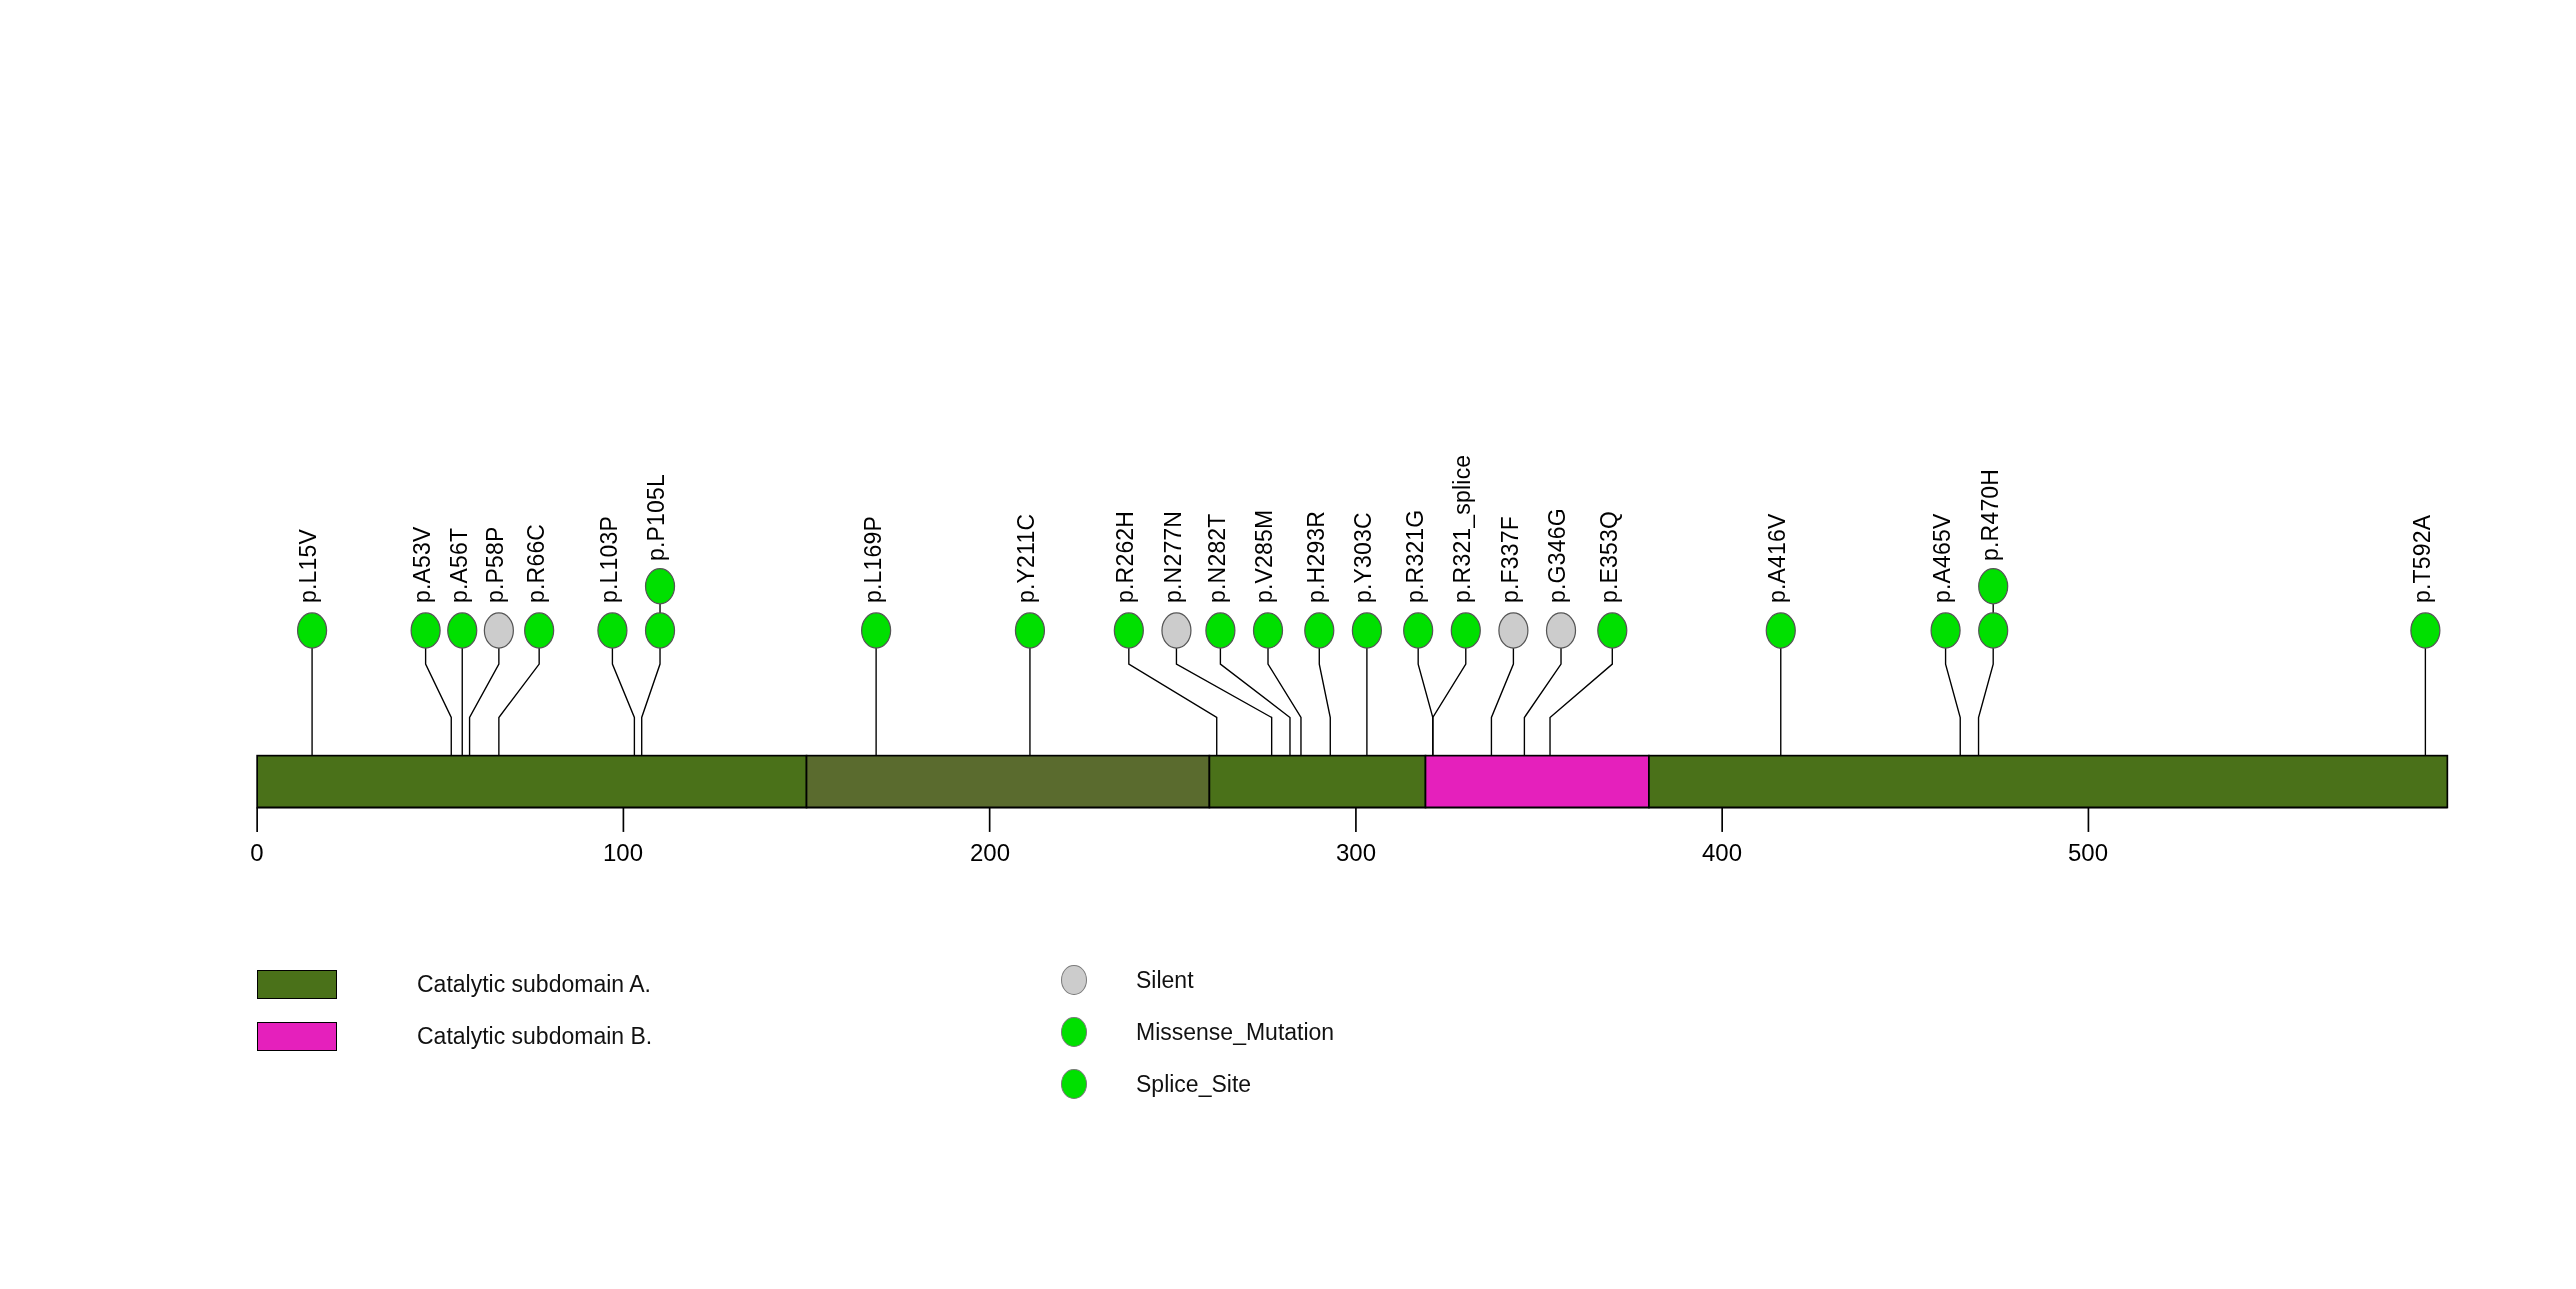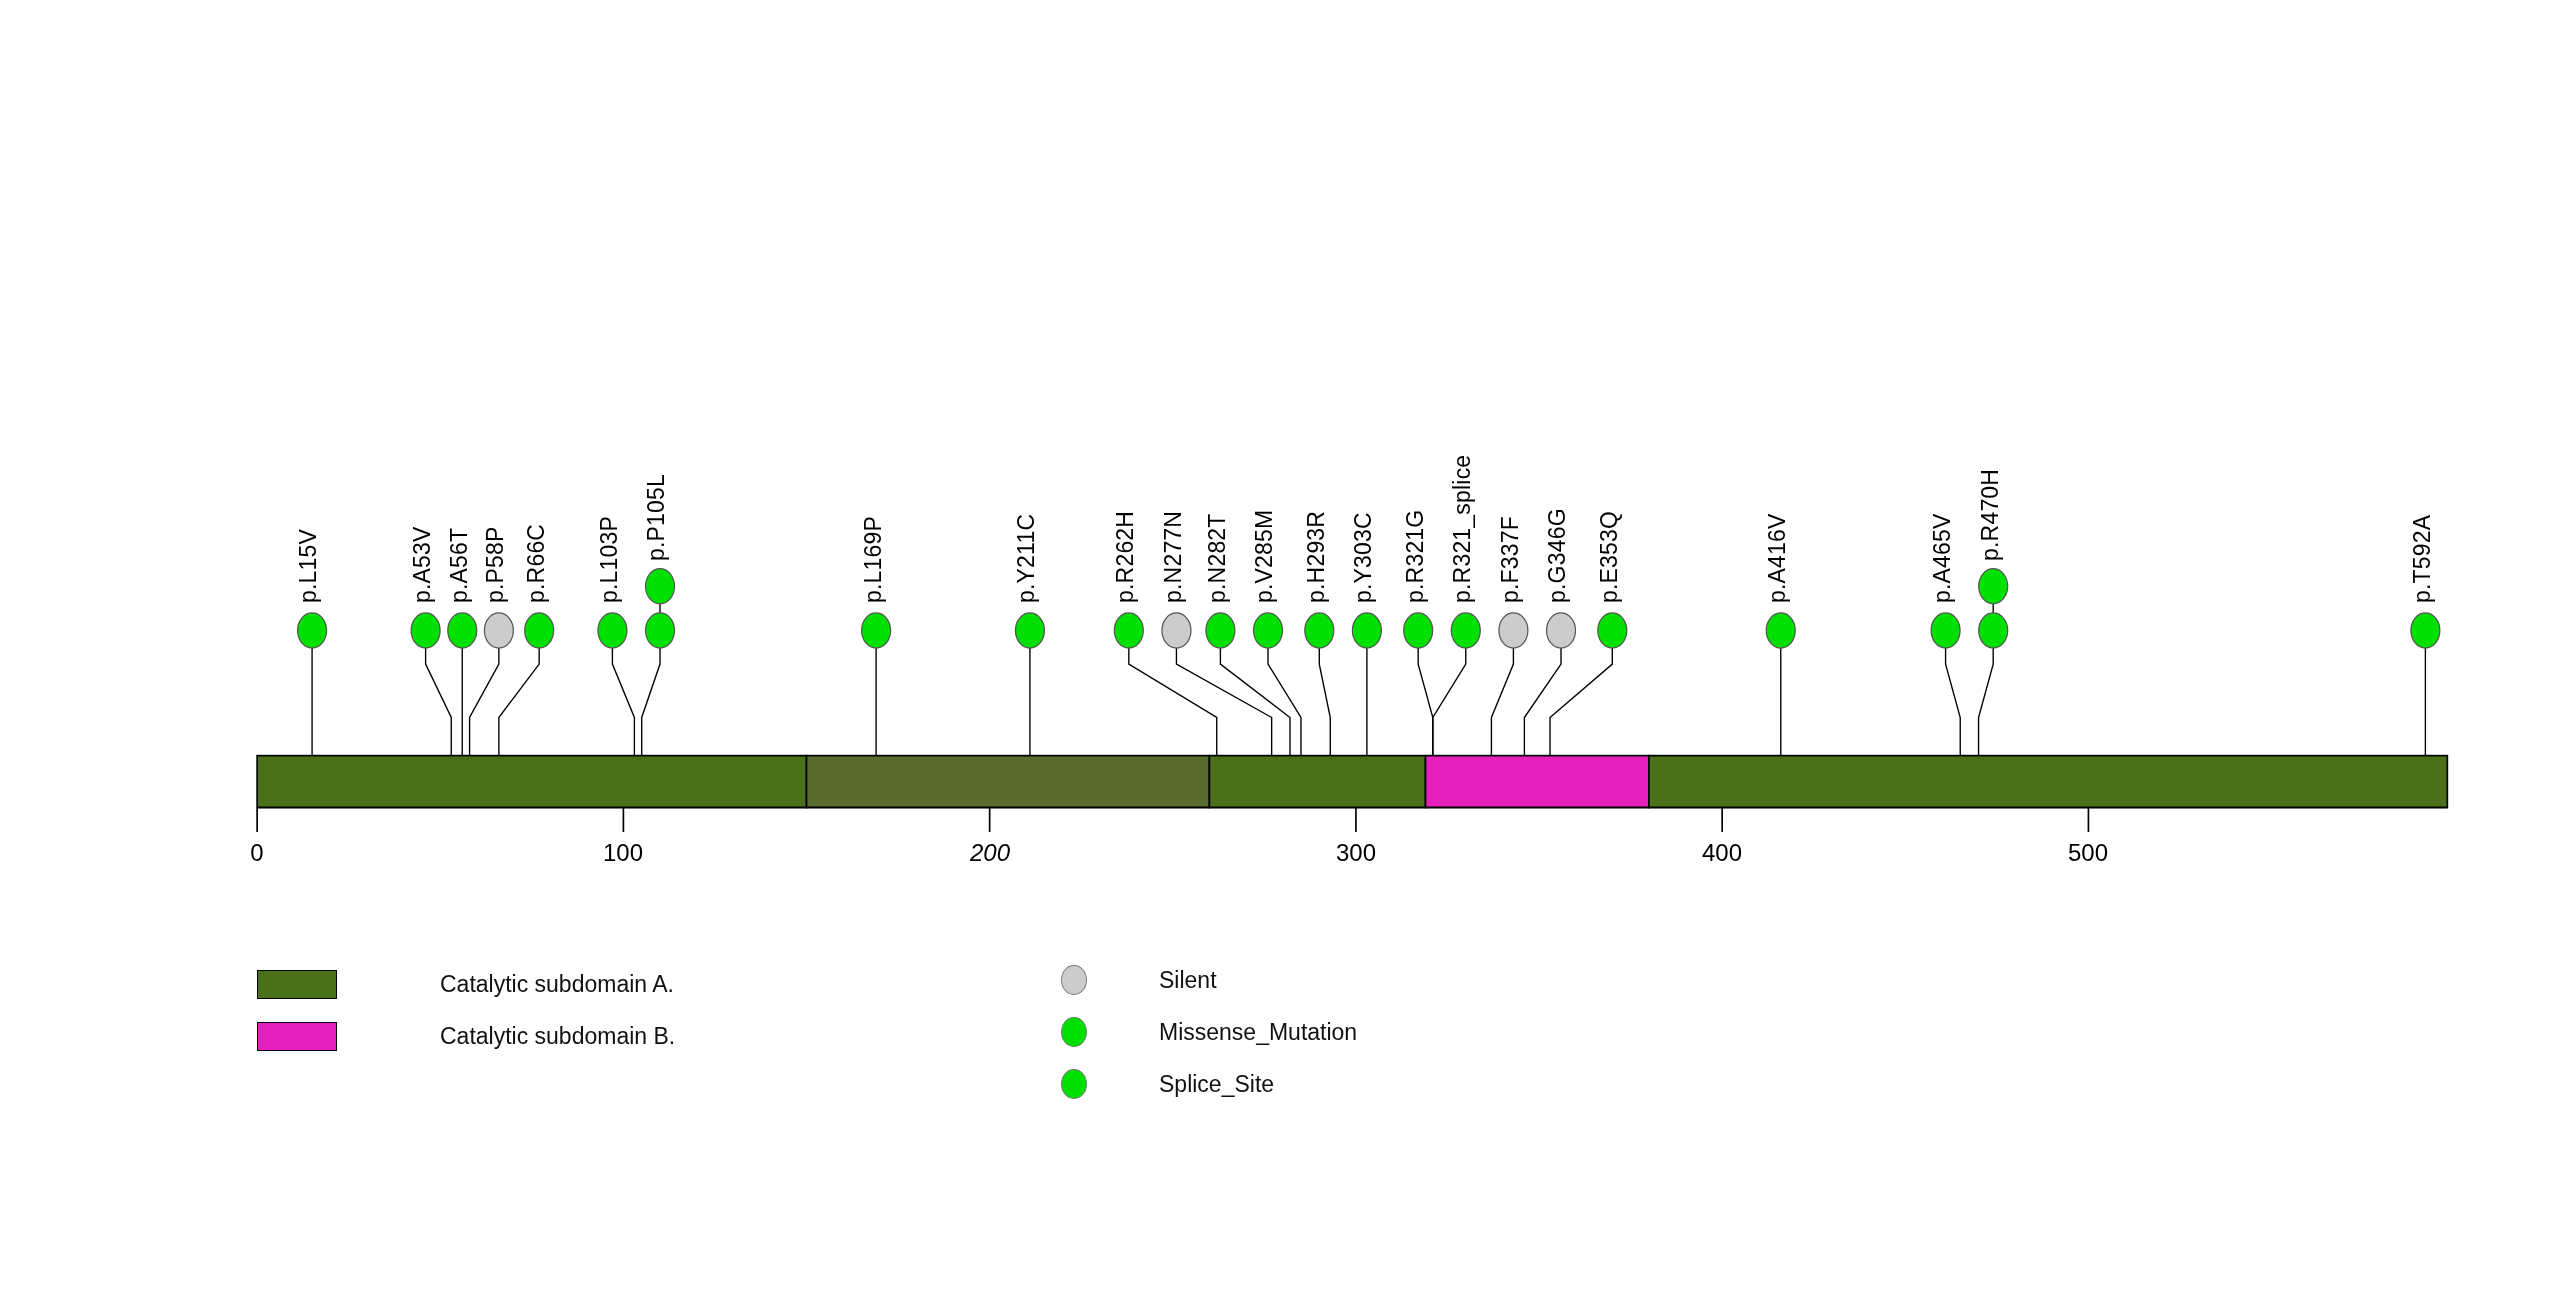--- a/index.html
+++ b/index.html
@@ -56,21 +56,20 @@
   }
 
   
   .legend-block {
     position: absolute;
   }
   .legend-row {
     display: flex;
     align-items: center;
     height: 52px;
-    gap: 23px;
   }
   .legend-swatch-rect {
     width: 80px;
     height: 29px;
     border: 1.1px solid #000000;
     box-sizing: border-box;
     flex: 0 0 auto;
   }
   .legend-swatch-dot {
     width: 26px;
@@ -195,21 +194,21 @@
         <div class="mut-label" style="left: 1621px; top: 580px;">p.E353Q</div>
         <div class="mut-label" style="left: 1789px; top: 580px;">p.A416V</div>
         <div class="mut-label" style="left: 1954px; top: 580px;">p.A465V</div>
         <div class="mut-label" style="left: 2002px; top: 538px;">p.R470H</div>
         <div class="mut-label" style="left: 2434px; top: 580px;">p.T592A</div>
       </div>
 
     <div id="ticks-layer">
         <div class="tick-label" style="left: 257px; top: 839px;">0</div>
         <div class="tick-label" style="left: 623px; top: 839px; text-align: center;">100</div>
-        <div class="tick-label" style="left: 990px; top: 839px; font-style: italic;">200</div>
+        <div class="tick-label" style="left: 990px; top: 839px;">200</div>
         <div class="tick-label" style="left: 1356px; top: 839px;">300</div>
         <div class="tick-label" style="left: 1722px; top: 839px;">400</div>
         <div class="tick-label" style="left: 2088px; top: 839px;">500</div>
       </div>
   </div>
 
   <div class="legend-block" id="domain-legend" style="left:257px; top:958px;">
       <div class="legend-row">
         <div class="legend-swatch-rect" style="background: rgb(74, 113, 25);"></div>
         <div class="legend-text rect-text">Catalytic subdomain A.</div>

